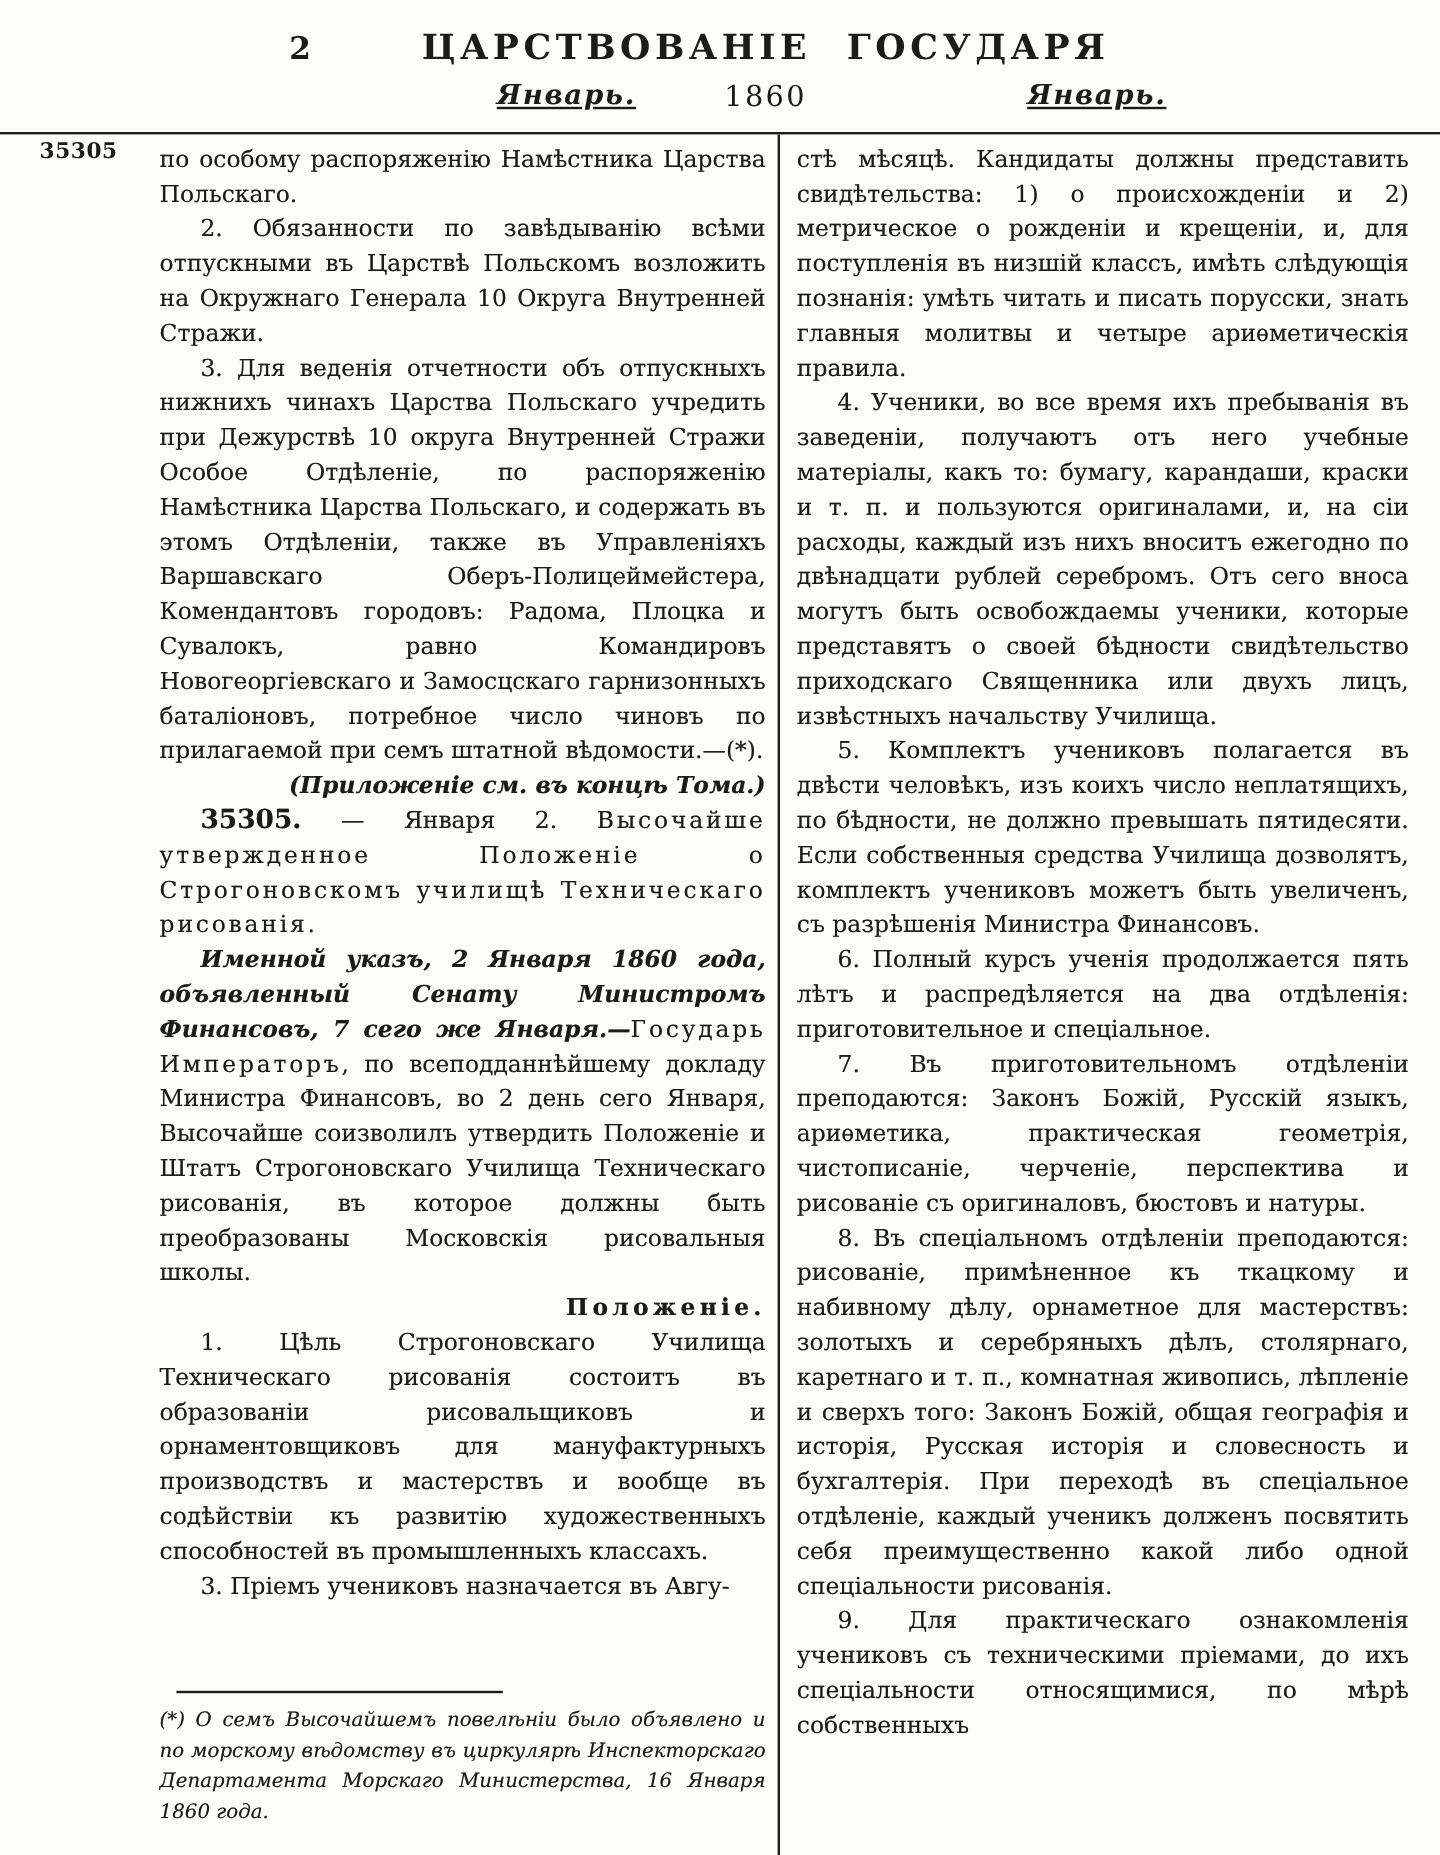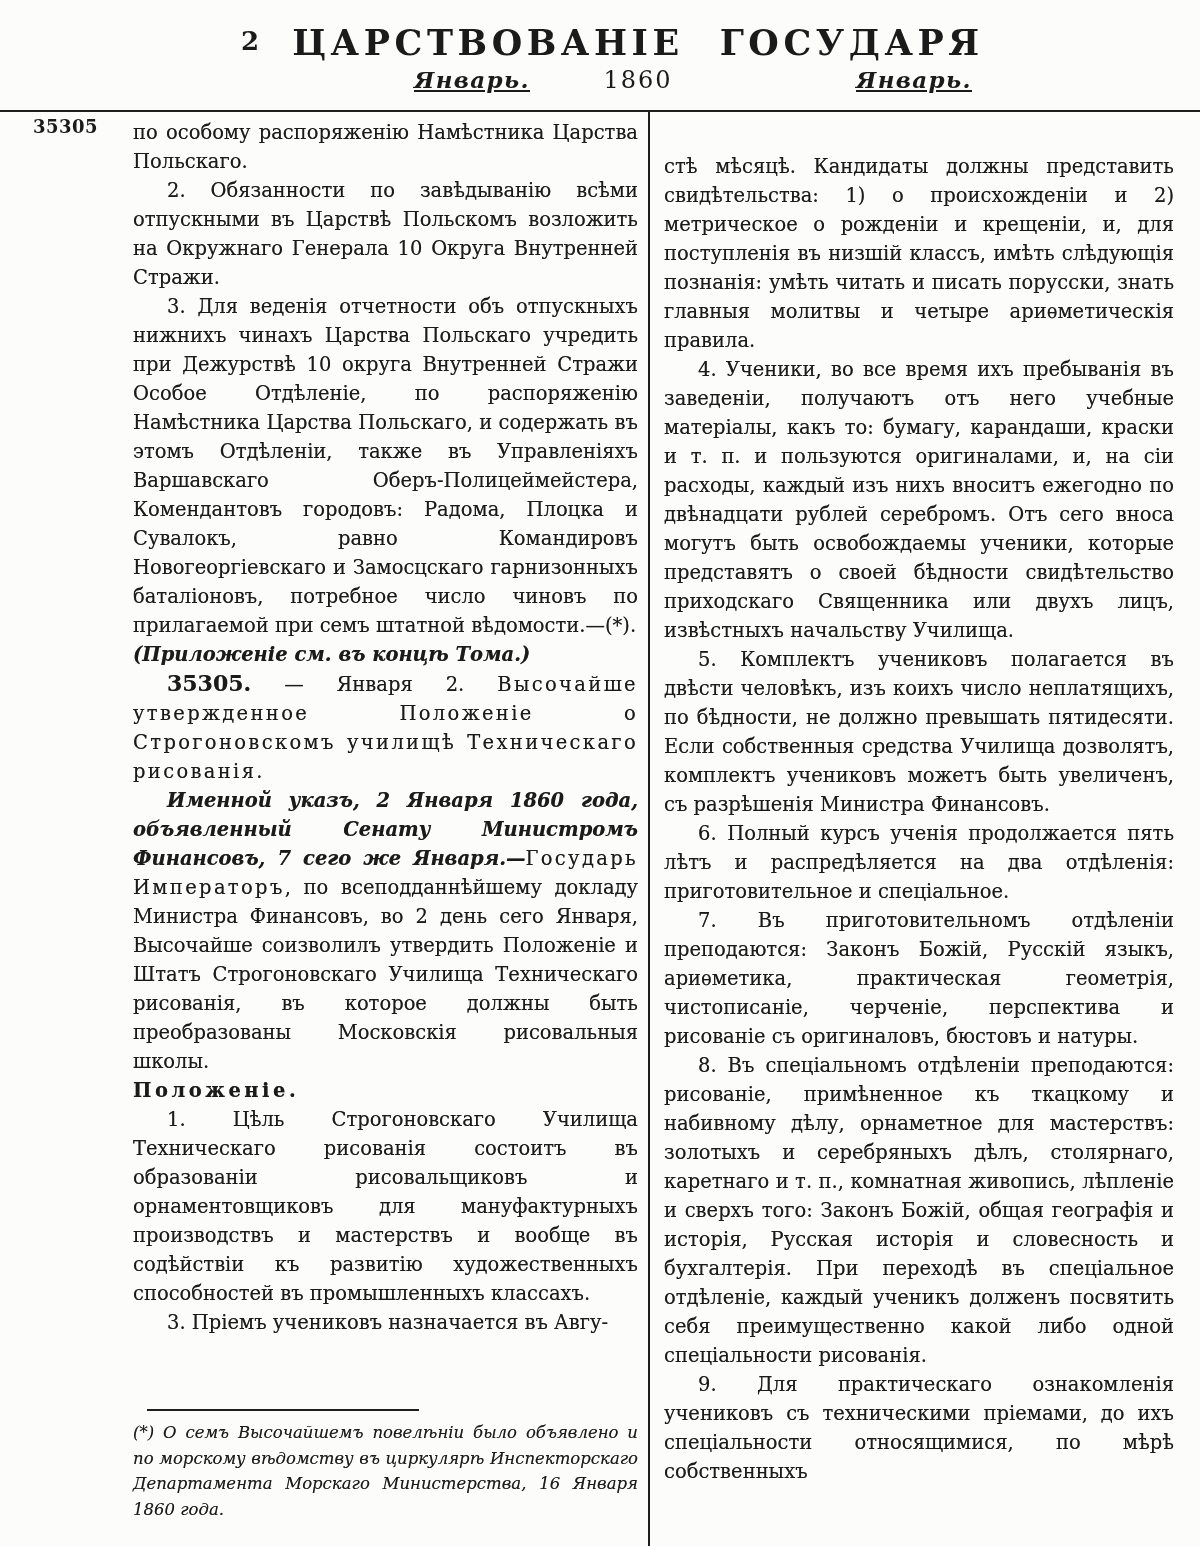--- a/index.html
+++ b/index.html
@@ -30,21 +30,21 @@
     height: 40px;
   }
   .page-number {
     position: absolute;
     left: 145px;
     top: 4px;
     font-size: 26px;
     font-weight: bold;
   }
   .header-title {
-    font-size: 35px;
+    font-size: 29px;
     font-weight: bold;
     letter-spacing: 0.13em;
     word-spacing: 0.55em;
     white-space: nowrap;
   }
   .header-row2 {
     position: relative;
     height: 42px;
   }
   .month {
@@ -77,41 +77,40 @@
     display: flex;
     flex-direction: column;
   }
   .column-divider {
     width: 2px;
     background: #1d1d1d;
     margin: -6px 14px 0 10px;
   }
   .col-right {
     flex: 1;
-    margin-top: 34px;
   }
 
   .margin-number {
     position: absolute;
     left: -100px;
     top: -2px;
     font-weight: bold;
     font-size: 18px;
     letter-spacing: 0.5px;
   }
 
   
   .para {
     font-size: 19.5px;
     line-height: 29px;
     text-align: justify;
     text-shadow: 0 0 0.5px rgba(20,20,20,0.55);
   }
   .para.indent { text-indent: 34px; }
-  .para.center { text-align: left; text-indent: 0; }
+  .para.center { text-align: right; text-indent: 0; }
 
   .seg-normal {}
   .seg-bold-italic { font-weight: bold; font-style: italic; }
   .seg-spaced { letter-spacing: 0.12em; }
   .seg-bold-spaced { font-weight: bold; letter-spacing: 0.18em; }
   .seg-entry-number { font-weight: bold; font-size: 22px; }
 
   
   .footnote {
     margin-top: auto;

